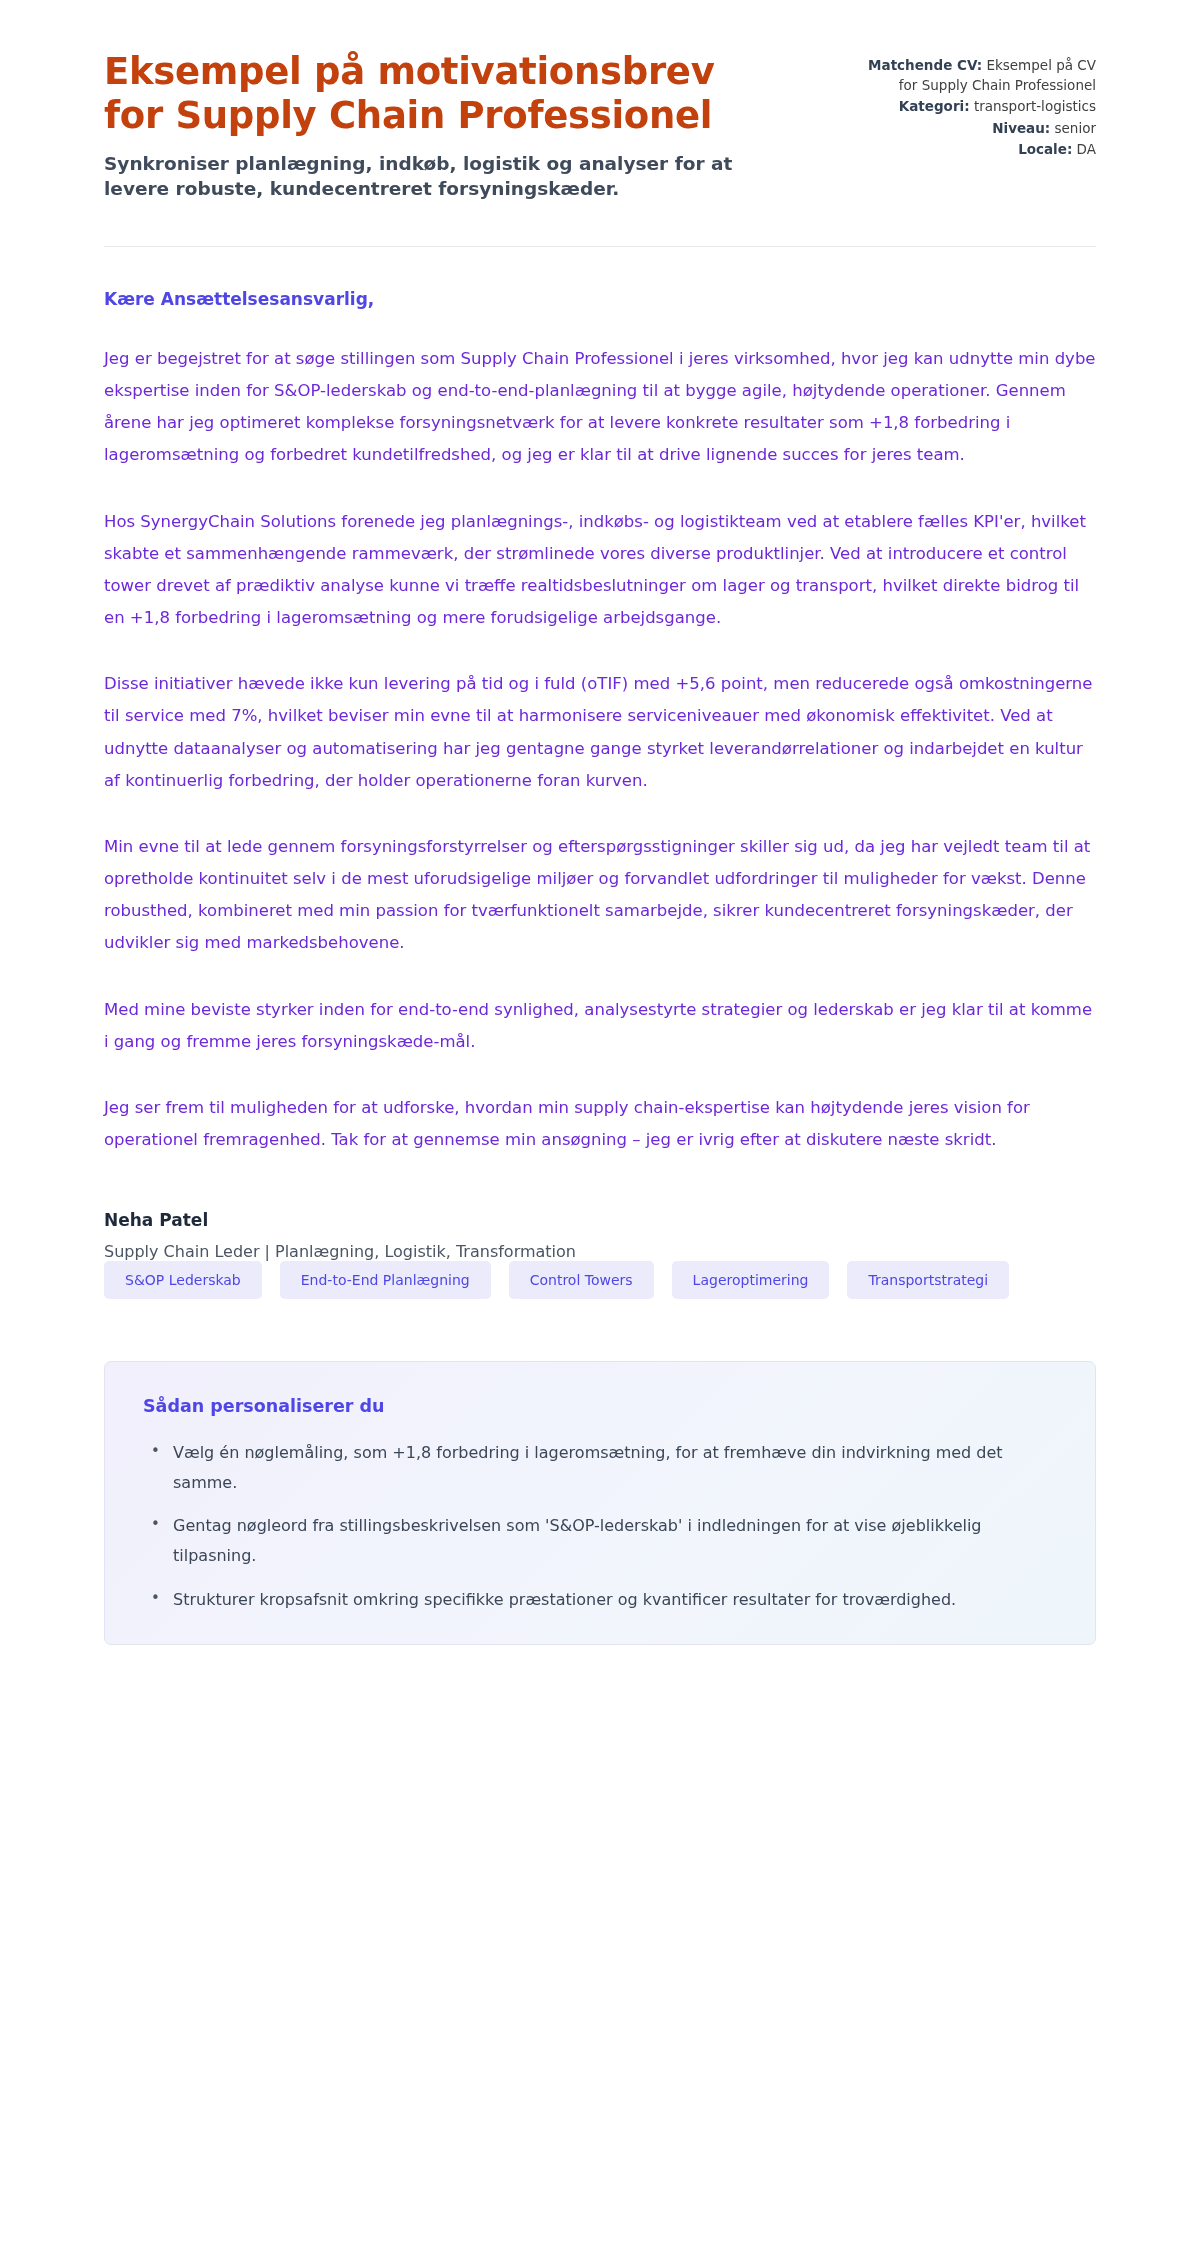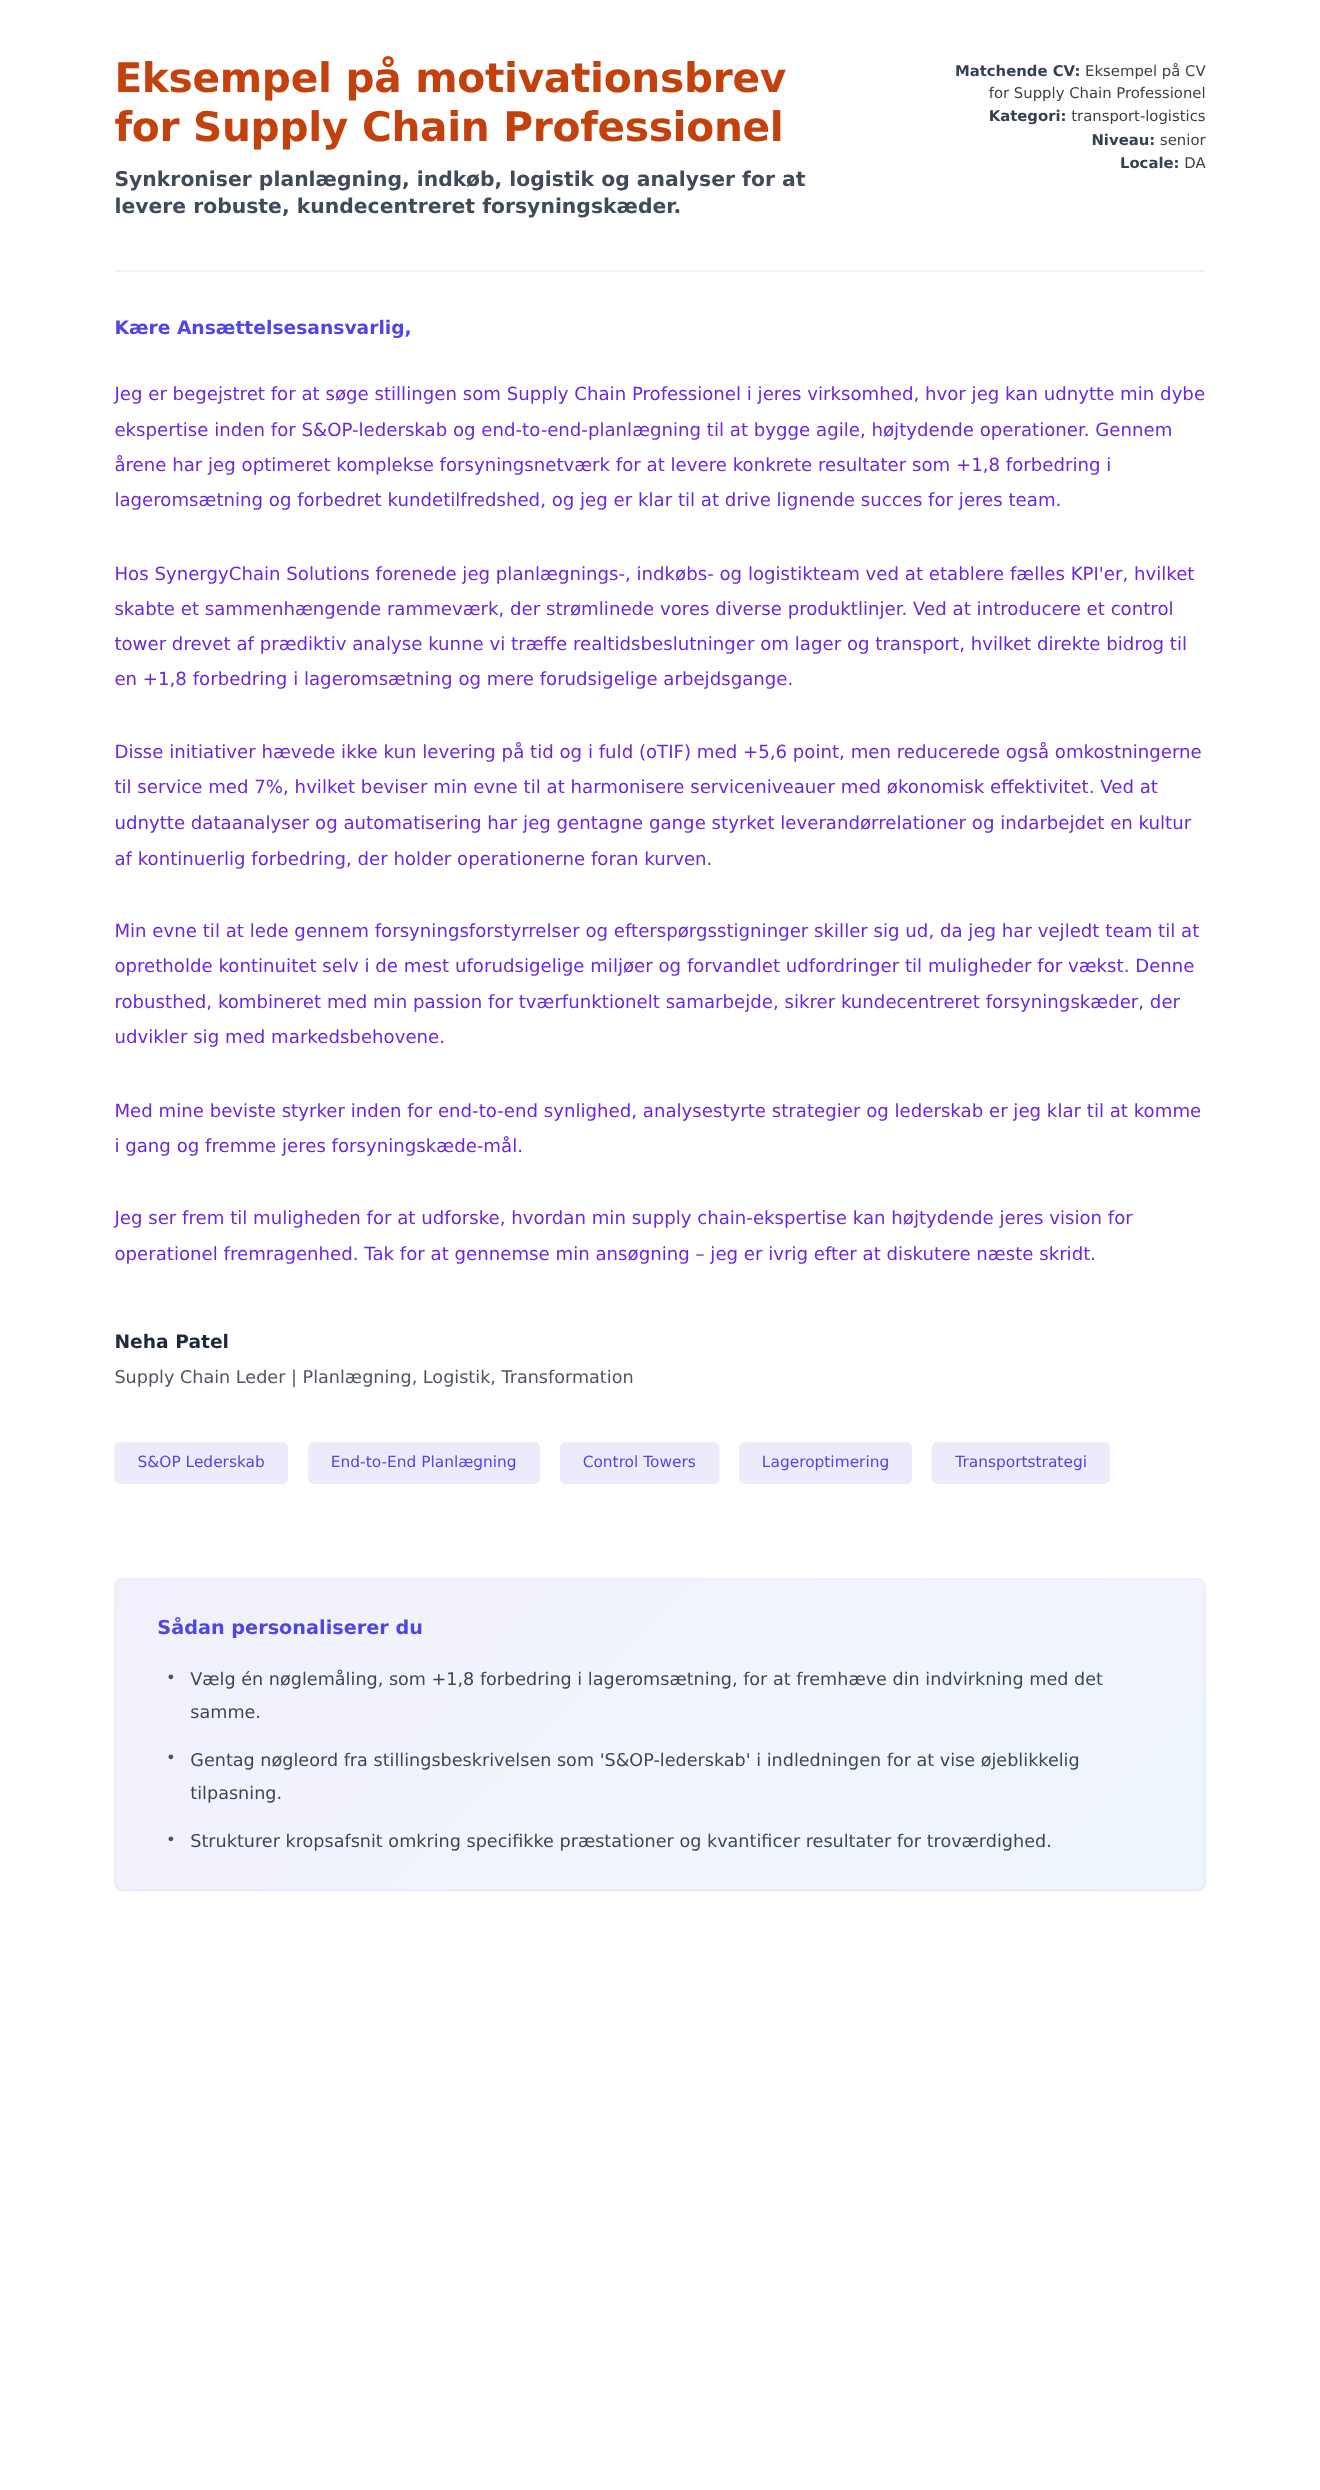--- a/index.html
+++ b/index.html
@@ -97,34 +97,33 @@
     font-size: 16px;
     color: #4b5563;
     margin: 0;
   }
 
   
   .tags {
     display: flex;
     flex-wrap: wrap;
     gap: 18px;
-    margin-top: 50px;
   }
   .tag {
     background: #ecebfb;
     color: #4f46e5;
     font-size: 14px;
     padding: 11px 21px;
     border-radius: 5px;
     white-space: nowrap;
   }
 
   
   .tipbox {
-    margin-top: 86px;
+    margin-top: 62px;
     margin-bottom: 60px;
     border: 1px solid #e2e4f3;
     border-radius: 7px;
     background: linear-gradient(135deg, #f1f0fc 0%, #f2f5fc 55%, #eef6fb 100%);
     padding: 34px 38px 30px 38px;
     box-sizing: border-box;
   }
   .tip-title {
     margin: 0 0 22px 0;
     font-size: 17.5px;

